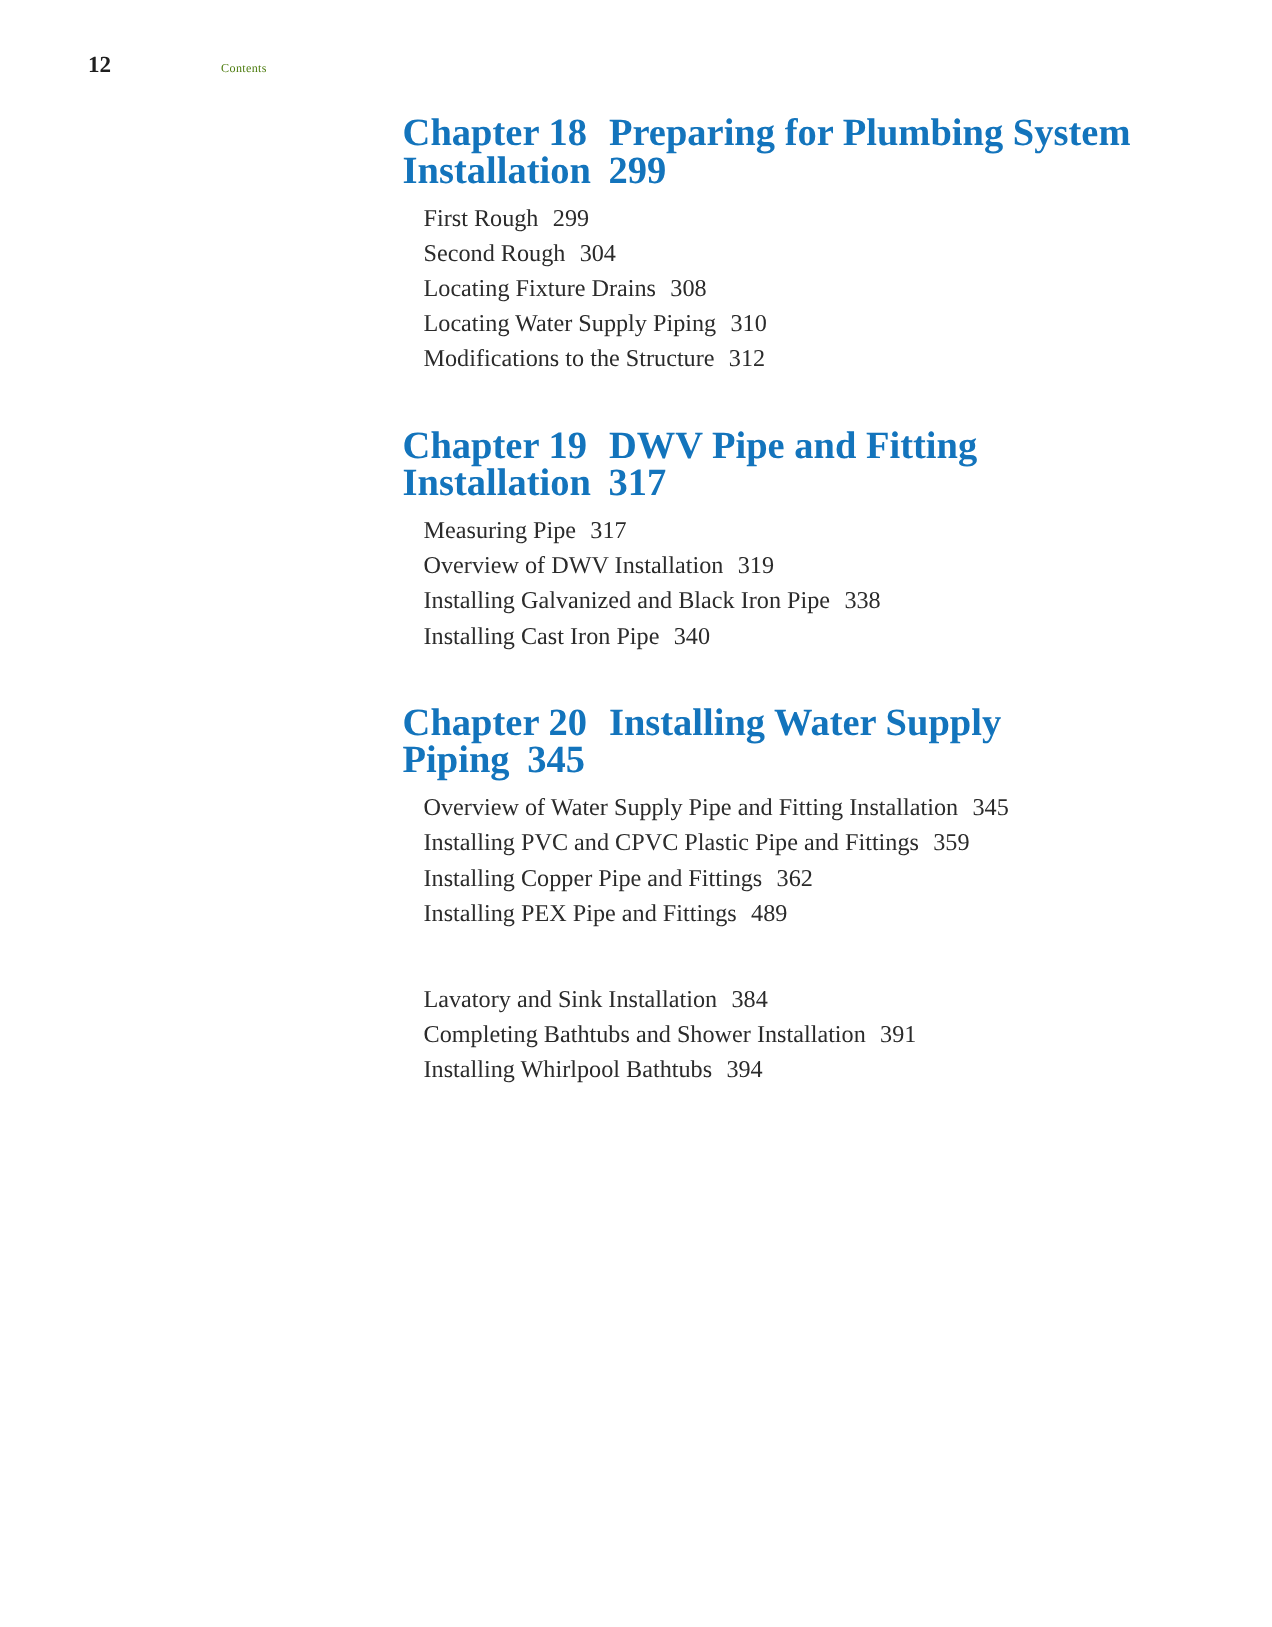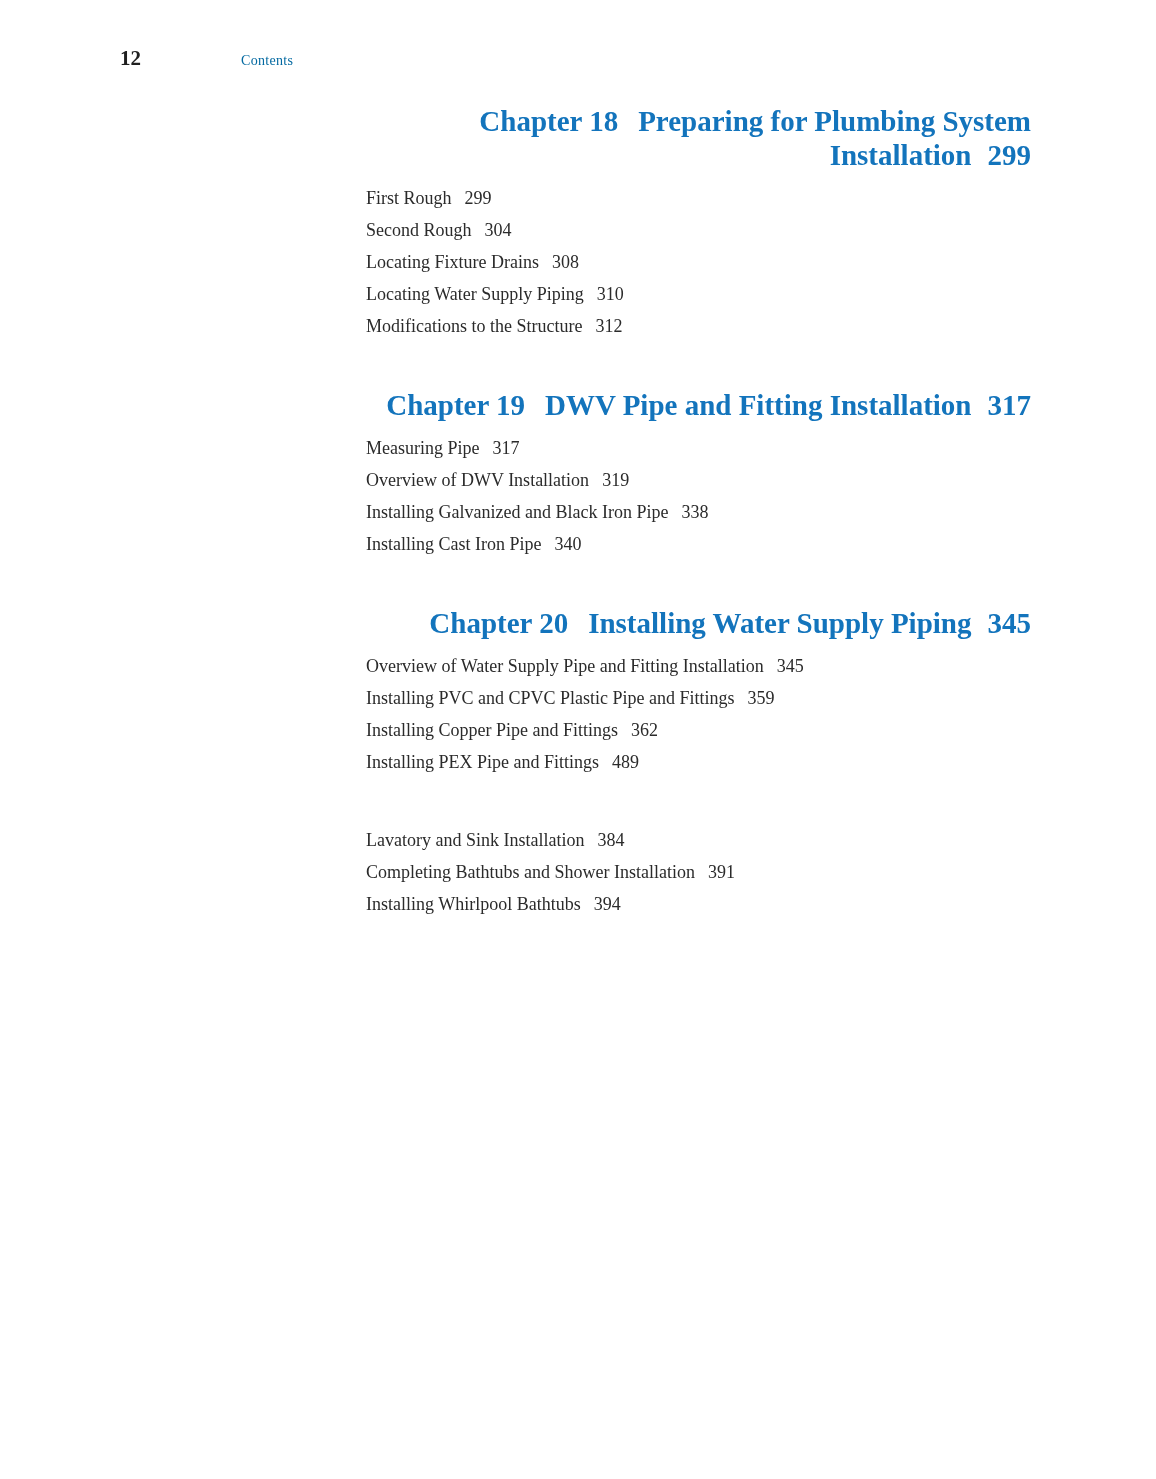--- a/index.html
+++ b/index.html
@@ -16,49 +16,48 @@
     position:absolute;
     left:80px;
     top:46px;
     display:flex;
     align-items:baseline;
   }
   .folio{
     font-weight:bold;
     font-size:21px;
     color:#1f1f1f;
-    margin-left:40px;
   }
   .running-title{
     margin-left:100px;
-    font-size:14px;
-    color:#0369a1;
+    font-size:11px;
+    color:#4d7c0f;
     letter-spacing:0.3px;
   }
   .main{
     position:absolute;
     left:366px;
     top:104px;
     width:665px;
   }
   .chapter-block{margin:0 0 46px 0;}
   .ch-heading{
     margin:0 0 10px 0;
     font-weight:bold;
-    font-size:29px;
+    font-size:35px;
     line-height:34px;
     color:var(--accent,#1374BC);
-    text-align:right;
   }
   .ch-label{margin-right:20px;}
   .ch-title{margin-right:16px;}
   .sec-row{
-    font-size:18px;
+    font-size:22px;
     line-height:32px;
     color:var(--body,#2b2b2b);
+    margin-left:19px;
   }
   .sec-page{margin-left:13px;}
 </style>
 </head>
 <body>
 
 <div class="page">
 
   <div class="running-head">
     <span class="folio">12</span>

